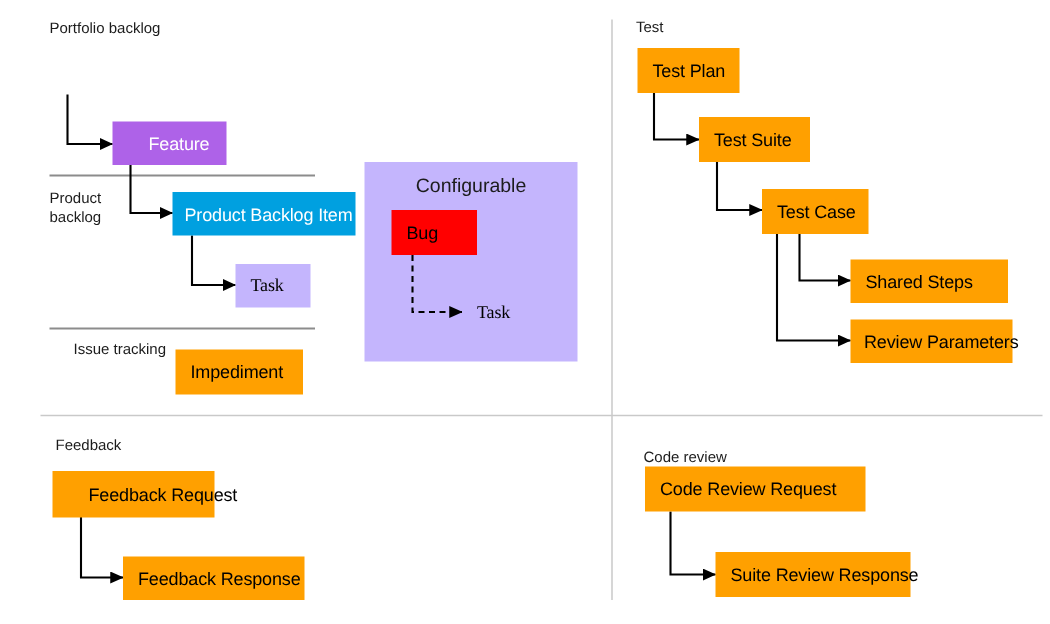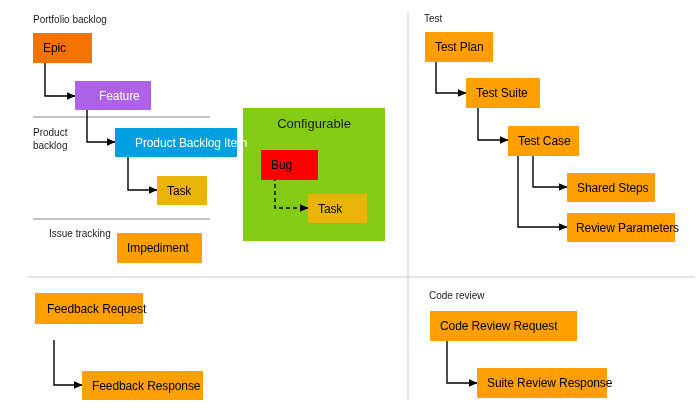--- a/index.html
+++ b/index.html
@@ -1,38 +1,38 @@
 <!DOCTYPE html>
 <html><head>
 <meta charset="utf-8">
 <style>
   html,body{margin:0;padding:0;background:#fff;}
   .canvas{
     position:relative;width:700px;height:416px;background:#ffffff;
     font-family:"Liberation Sans",sans-serif;overflow:hidden;
   }
   .panel{
-    position:absolute;background:#84cc16;z-index:1;
+    position:absolute;background:#c4b5fd;z-index:1;
   }
   .panel-title{
     position:absolute;left:0;right:0;top:8px;text-align:center;
     font-size:13px;color:#1c1c1c;z-index:2;
   }
   svg.connectors{position:absolute;left:0;top:0;z-index:2;}
   .node{
     position:absolute;z-index:3;display:flex;align-items:center;
     box-sizing:border-box;padding-left:10px;font-size:12px;
     letter-spacing:-0.1px;color:#000;white-space:nowrap;
   }
   .n-epic{background:#f57300;}
   .n-orange{background:#ffa000;text-align:right;}
   .n-purple{background:#ae62e8;color:#ffffff;padding-left:24px;}
   .n-blue{background:#00a0e0;color:#ffffff;}
-  .n-yellow{background:#eab308;}
-  .n-red{background:#ff0000;margin-top:10px;}
+  .n-yellow{background:#c4b5fd;font-family:Liberation Serif, serif;}
+  .n-red{background:#ff0000;}
   .sec-label{
     position:absolute;z-index:3;font-size:10px;color:#1c1c1c;line-height:1.25;
   }
 </style>
 </head>
 <body>
 
 <div class="canvas">
 
   <div class="panel" style="left:243px;top:108px;width:142px;height:133px">
@@ -62,36 +62,35 @@
     <path d="M518,155 V227 H567" stroke="#000" stroke-width="1.4" fill="none" marker-end="url(#ah)"></path>
     <path d="M54,340 V385 H82" stroke="#000" stroke-width="1.4" fill="none" marker-end="url(#ah)"></path>
     <path d="M447,341 V383 H477" stroke="#000" stroke-width="1.4" fill="none" marker-end="url(#ah)"></path>
   </svg>
 
   <div class="sec-label" style="left:33px;top:14px">Portfolio backlog</div>
   <div class="sec-label" style="left:33px;top:127px;width:62px">Product backlog</div>
   <div class="sec-label" style="left:49px;top:228px">Issue tracking</div>
   <div class="sec-label" style="left:424px;top:13px">Test</div>
   <div class="sec-label" style="left:37px;top:292px">Feedback</div>
-  <div class="sec-label" style="left:429px;top:290px">Code review</div>
+  <div class="sec-label" style="left:429px;top:300px">Code review</div>
 
-  <div class="node n-epic" style="left:33px;top:33px;width:59px;height:30px">Epic</div>
   <div class="node n-purple" style="left:75px;top:81px;width:76px;height:29px">Feature</div>
-  <div class="node n-blue" style="left:115px;top:128px;width:122px;height:29px;padding-left:20px">Product Backlog Item</div>
+  <div class="node n-blue" style="left:115px;top:128px;width:122px;height:29px;padding-left:8px">Product Backlog Item</div>
   <div class="node n-yellow" style="left:157px;top:176px;width:50px;height:29px">Task</div>
   <div class="node n-orange" style="left:117px;top:233px;width:85px;height:30px">Impediment</div>
 
   <div class="node n-red" style="left:261px;top:140px;width:57px;height:30px">Bug</div>
   <div class="node n-yellow" style="left:308px;top:194px;width:59px;height:29px">Task</div>
 
   <div class="node n-orange" style="left:425px;top:32px;width:68px;height:30px">Test Plan</div>
   <div class="node n-orange" style="left:466px;top:78px;width:74px;height:30px">Test Suite</div>
   <div class="node n-orange" style="left:508px;top:126px;width:71px;height:30px">Test Case</div>
-  <div class="node n-orange" style="left:567px;top:173px;width:88px;height:29px">Shared Steps</div>
+  <div class="node n-orange" style="left:567px;top:173px;width:105px;height:29px">Shared Steps</div>
   <div class="node n-orange" style="left:567px;top:213px;width:108px;height:29px;padding-left:9px">Review Parameters</div>
 
-  <div class="node n-orange" style="left:35px;top:293px;width:108px;height:31px;padding-left:12px">Feedback Request</div>
+  <div class="node n-orange" style="left:35px;top:314px;width:108px;height:31px;padding-left:24px">Feedback Request</div>
   <div class="node n-orange" style="left:82px;top:371px;width:121px;height:29px">Feedback Response</div>
 
   <div class="node n-orange" style="left:430px;top:311px;width:147px;height:30px">Code Review Request</div>
   <div class="node n-orange" style="left:477px;top:368px;width:130px;height:30px">Suite Review Response</div>
 
 </div>
 
 </body></html>

